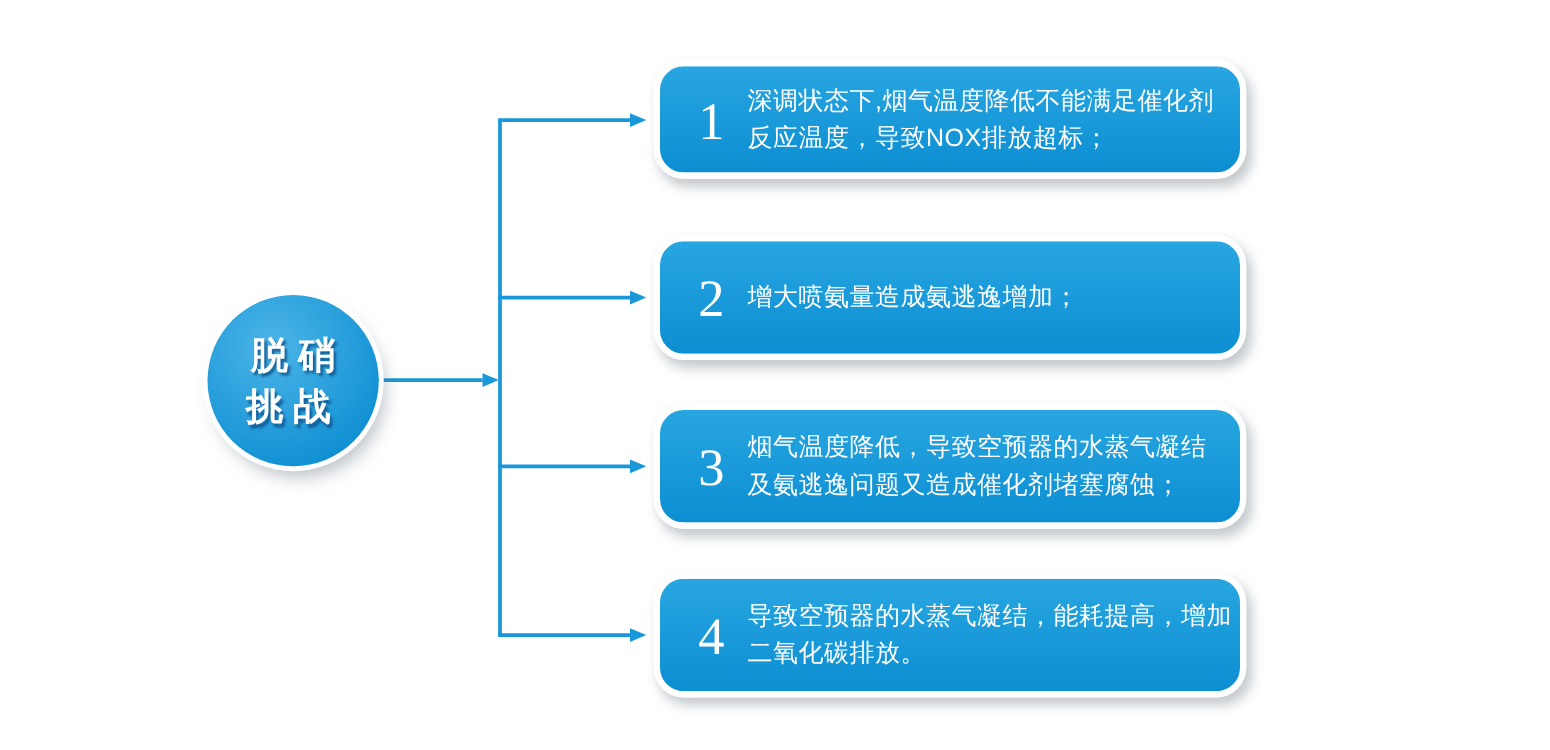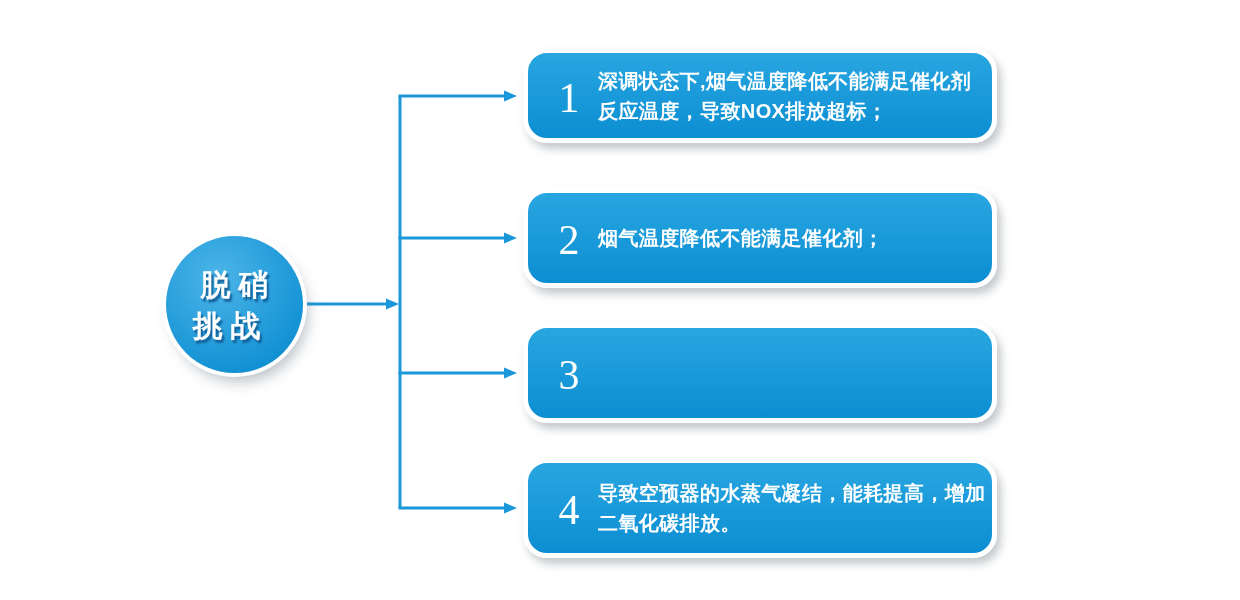--- a/index.html
+++ b/index.html
@@ -35,21 +35,21 @@
     box-shadow:0 0 0 4px #ffffff,5px 9px 14px rgba(90,105,120,0.40);
     display:flex;align-items:center;justify-content:center;
     z-index:2;
   }
   .root-label{
     color:var(--text-color);
     font-size:30px;font-weight:bold;
     line-height:41px;
     letter-spacing:8px;
     text-indent:8px;
-    text-align:left;
+    text-align:center;
     white-space:pre-line;
     text-shadow:2px 3px 2px rgba(14,84,140,0.85);
   }
   
   .challenge-box{
     position:absolute;
     left:523px;width:474px;
     box-sizing:border-box;
     border:5px solid #ffffff;
     border-radius:24px;
@@ -68,21 +68,21 @@
     text-align:center;
     color:var(--text-color);
     font-family:"Liberation Serif","DejaVu Serif",serif;
     font-size:42px;line-height:1;
     margin-right:10px;
     margin-top:4px;
   }
   .item-text{
     flex:1;
     color:var(--text-color);
-    font-size:20px;font-weight:bold;
+    font-size:20px;font-weight:normal;
     line-height:30px;
     letter-spacing:0.4px;
     white-space:pre-line;
   }
 </style>
 </head>
 <body>
 
 <div class="canvas">
 
@@ -112,25 +112,27 @@
   </div>
 
   <div class="challenge-box box-1">
     <div class="item-number">1</div>
     <div class="item-text">深调状态下,烟气温度降低不能满足催化剂
 反应温度，导致NOX排放超标；</div>
   </div>
 
   <div class="challenge-box box-2">
     <div class="item-number">2</div>
-    <div class="item-text">烟气温度降低不能满足催化剂；</div>
+    <div class="item-text">增大喷氨量造成氨逃逸增加；</div>
   </div>
 
   <div class="challenge-box box-3">
     <div class="item-number">3</div>
+    <div class="item-text">烟气温度降低，导致空预器的水蒸气凝结
+及氨逃逸问题又造成催化剂堵塞腐蚀；</div>
   </div>
 
   <div class="challenge-box box-4">
     <div class="item-number">4</div>
     <div class="item-text">导致空预器的水蒸气凝结，能耗提高，增加
 二氧化碳排放。</div>
   </div>
 
 </div>
 

